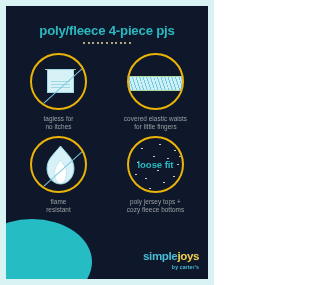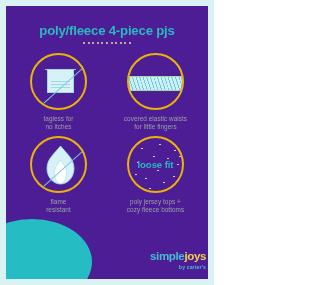--- a/index.html
+++ b/index.html
@@ -11,21 +11,21 @@
   }
   #infographic {
     position: relative;
     width: 214px; height: 285px;
     background: #ffffff;
     border: 6px solid #d9f2f4;
   }
   .inner {
     position: relative;
     width: 100%; height: 100%;
-    background: #4c1d95;
+    background: #0f172a;
     overflow: hidden;
   }
 
   
   .title {
     position: absolute;
     top: 17px; left: 0; right: 0;
     text-align: center;
     font-size: 13.2px;
     font-weight: bold;
@@ -173,21 +173,21 @@
   .size-word {
     display: block;
     font-size: 6.2px;
     margin-left: 7px;
     margin-bottom: 1px;
     letter-spacing: 0.1px;
   }
 
   .brand {
     position: absolute;
-    right: 2px; bottom: 9px;
+    right: 9px; bottom: 9px;
     text-align: right;
     line-height: 1;
   }
   .brand-main {
     font-size: 11.6px;
     font-weight: bold;
     letter-spacing: -0.4px;
   }
   .brand-simple { color: #49bcd4; }
   .brand-joys { color: #f2d14f; }

